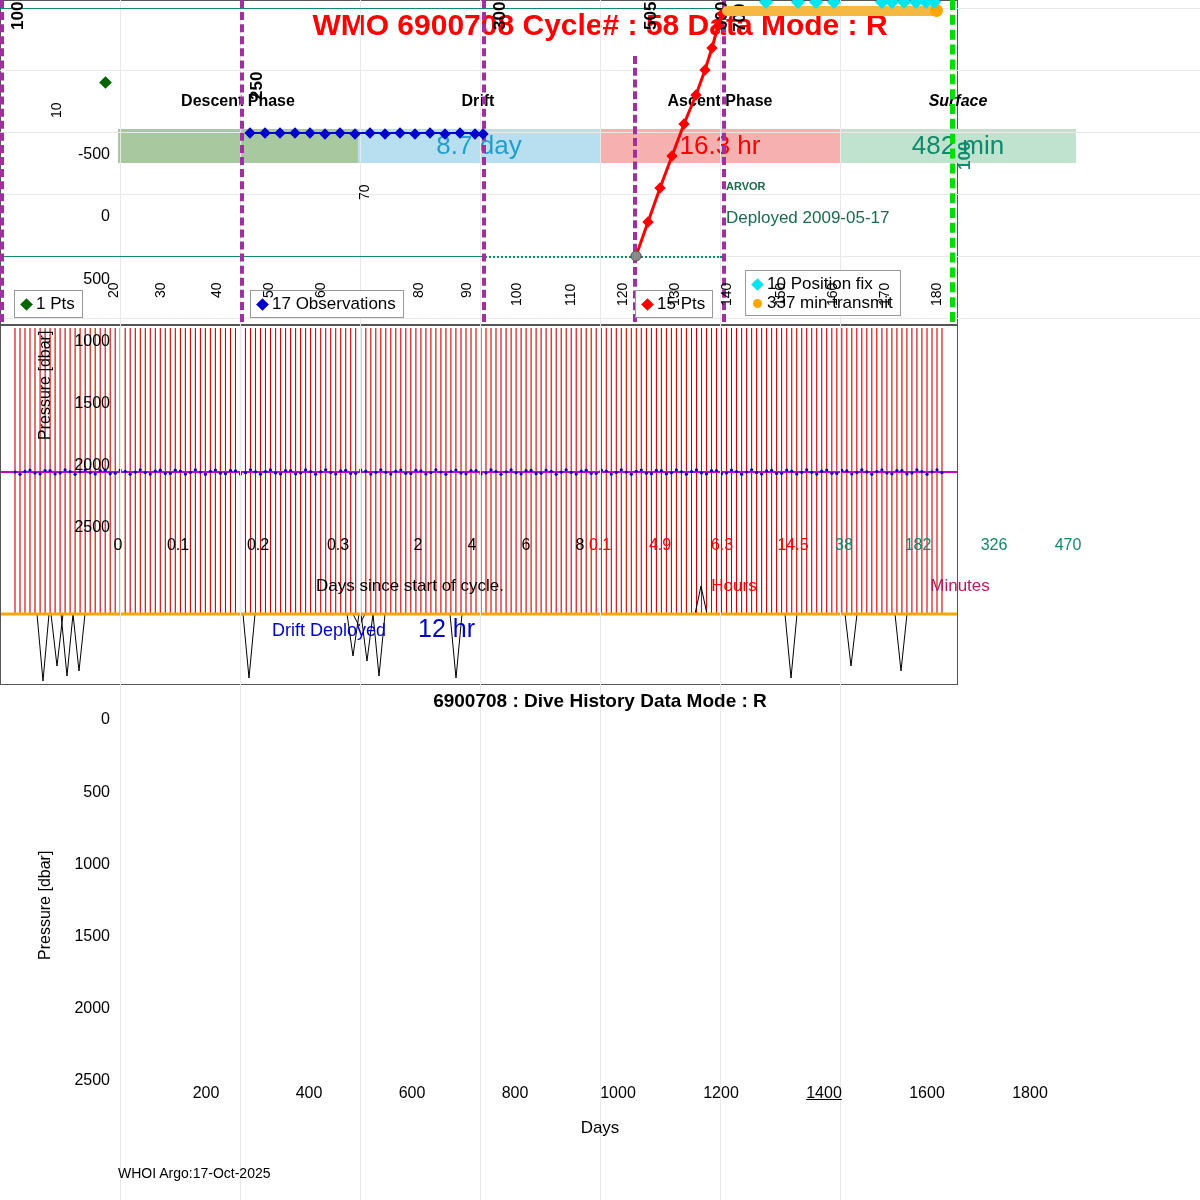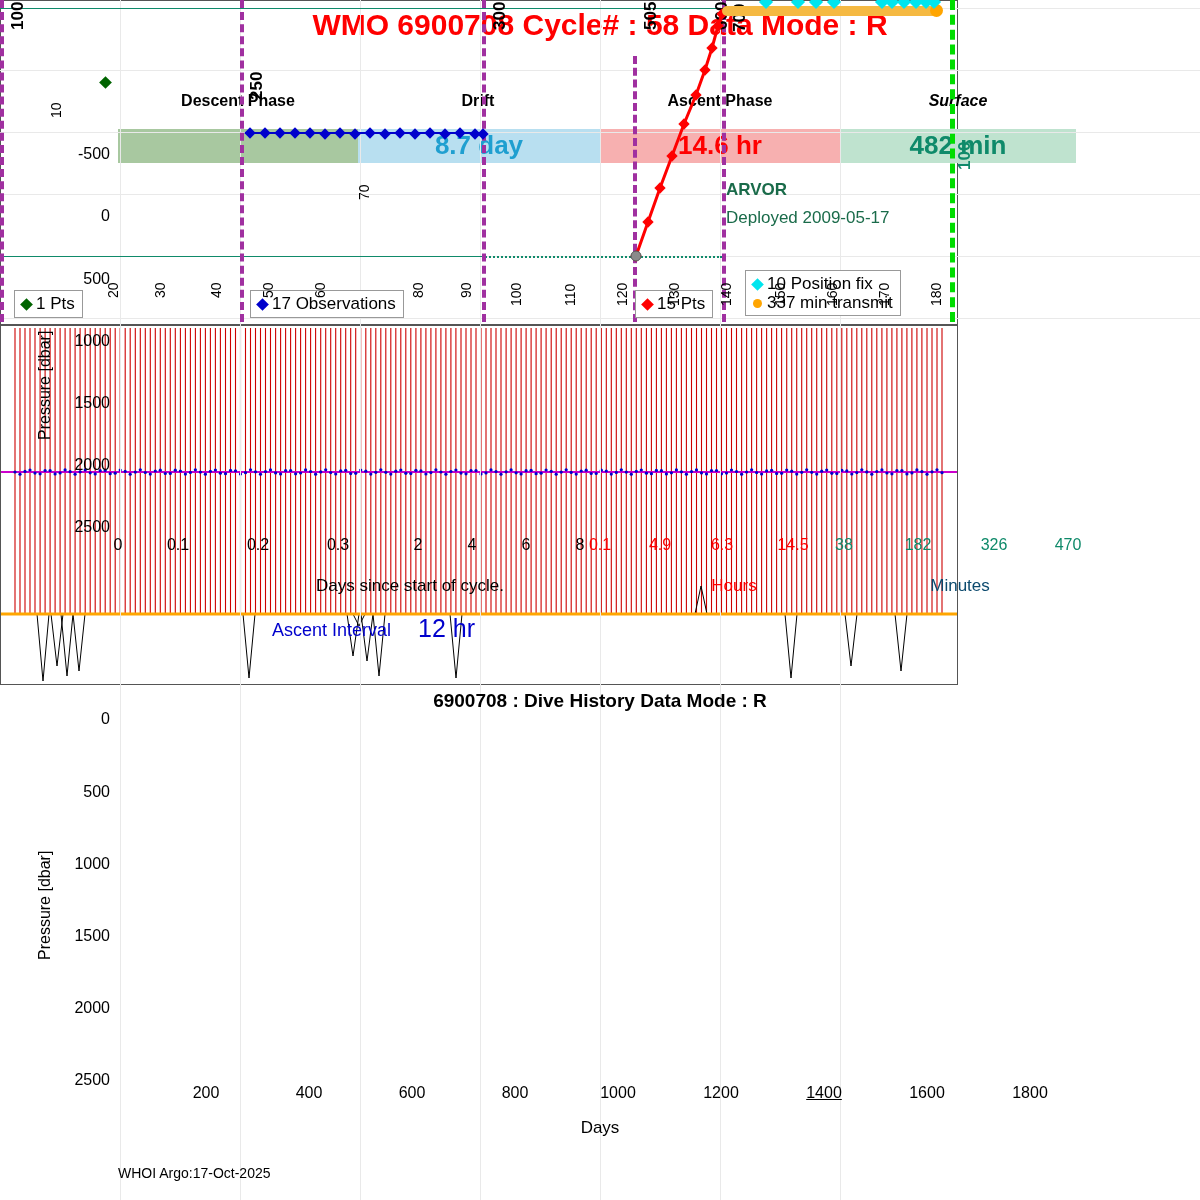--- a/index.html
+++ b/index.html
@@ -7,21 +7,21 @@
   .abs{position:absolute;}
   #title{top:8px;left:0;width:1200px;text-align:center;color:#ff0000;font-size:30px;font-weight:bold;}
 
   
   #top-panel{left:118px;top:205px;width:958px;height:325px;border:1px solid #555;box-sizing:border-box;}
   .gridline-h{position:absolute;left:0;width:100%;height:1px;background:#e9e9e9;}
   .gridline-v{position:absolute;top:0;height:100%;width:1px;background:#e9e9e9;}
 
   .phase-label{position:absolute;font-size:16px;font-weight:bold;color:#000;text-align:center;}
   .phase-bar{position:absolute;height:34px;top:129px;}
-  .phase-val{position:absolute;top:130px;font-size:26px;font-weight:bold;text-align:center;}
+  .phase-val{position:absolute;top:130px;font-size:26px;font-weight:normal;text-align:center;}
 
   .vline{position:absolute;width:4px;border-left:4px dashed #a030a0;}
   .vline-green{position:absolute;width:5px;border-left:5px dashed #00dd00;}
   .rot{position:absolute;font-size:17px;font-weight:bold;transform:rotate(-90deg);transform-origin:left top;white-space:nowrap;}
 
   .axline{position:absolute;height:1px;background:#0f8a6a;}
   .dotline{position:absolute;height:0;border-top:2px dotted #0f8a6a;}
   .ylab{position:absolute;font-size:16px;transform:rotate(-90deg);transform-origin:left top;white-space:nowrap;}
 
   .xtick{position:absolute;font-size:16px;text-align:center;}
@@ -46,21 +46,21 @@
 <div class="phase-label" style="left:358px;top:92px;width:240px;">Drift</div>
 <div class="phase-label" style="left:600px;top:92px;width:240px;">Ascent Phase</div>
 <div class="phase-label" style="left:840px;top:92px;width:236px;font-style:italic;">Surface</div>
 
 <div class="abs phase-bar" style="left:118px;width:240px;background:#a8c8a0;"></div>
 <div class="abs phase-bar" style="left:358px;width:242px;background:#b8dff0;"></div>
 <div class="abs phase-bar" style="left:600px;width:240px;background:#f7b0b0;"></div>
 <div class="abs phase-bar" style="left:840px;width:236px;background:#bfe3cf;"></div>
 
 <div class="abs phase-val" style="left:358px;width:242px;color:#1f9fd0;">8.7 day</div>
-<div class="abs phase-val" style="left:600px;width:240px;color:#ff0000;">14.6 hr</div>
+<div class="abs phase-val" style="left:600px;width:240px;color:#ff0000;">16.3 hr</div>
 <div class="abs phase-val" style="left:840px;width:236px;color:#0f8a6a;">482 min</div>
 
 <div class="ylab" style="left:36px;top:440px;">Pressure [dbar]</div>
 <div class="abs" style="left:48px;top:145px;width:62px;text-align:right;font-size:16px;">-500</div>
 <div class="abs" style="left:48px;top:207px;width:62px;text-align:right;font-size:16px;">0</div>
 <div class="abs" style="left:48px;top:270px;width:62px;text-align:right;font-size:16px;">500</div>
 <div class="abs" style="left:48px;top:332px;width:62px;text-align:right;font-size:16px;">1000</div>
 <div class="abs" style="left:48px;top:394px;width:62px;text-align:right;font-size:16px;">1500</div>
 <div class="abs" style="left:48px;top:456px;width:62px;text-align:right;font-size:16px;">2000</div>
 <div class="abs" style="left:48px;top:518px;width:62px;text-align:right;font-size:16px;">2500</div>
@@ -152,21 +152,21 @@
     <div class="abs" style="left:810px;top:-4px;width:10px;height:10px;background:#00e5ee;transform:rotate(45deg);"></div>
     <div class="abs" style="left:828px;top:-4px;width:10px;height:10px;background:#00e5ee;transform:rotate(45deg);"></div>
     <div class="abs" style="left:876px;top:-4px;width:10px;height:10px;background:#00e5ee;transform:rotate(45deg);"></div>
     <div class="abs" style="left:886px;top:-4px;width:10px;height:10px;background:#00e5ee;transform:rotate(45deg);"></div>
     <div class="abs" style="left:898px;top:-4px;width:10px;height:10px;background:#00e5ee;transform:rotate(45deg);"></div>
     <div class="abs" style="left:910px;top:-4px;width:10px;height:10px;background:#00e5ee;transform:rotate(45deg);"></div>
     <div class="abs" style="left:920px;top:-4px;width:10px;height:10px;background:#00e5ee;transform:rotate(45deg);"></div>
     <div class="abs" style="left:928px;top:-4px;width:10px;height:10px;background:#00e5ee;transform:rotate(45deg);"></div>
   </div>
 
-  <div class="abs" style="left:726px;top:180px;font-size:17px;font-weight:bold;color:#1a6b4a;">ARVOR</div>
+  <div class="abs" style="left:726px;top:180px;font-size:11px;font-weight:bold;color:#1a6b4a;">ARVOR</div>
   <div class="abs" style="left:726px;top:208px;font-size:17px;color:#1a6b4a;">Deployed 2009-05-17</div>
 
   <div class="legbox" style="left:14px;top:290px;">
     <span class="diam" style="background:#006400;"></span><span>1 Pts</span>
   </div>
   <div class="legbox" style="left:250px;top:290px;">
     <span class="diam" style="background:#0000cc;"></span><span>17 Observations</span>
   </div>
   <div class="legbox" style="left:635px;top:290px;">
     <span class="diam" style="background:#ff0000;"></span><span>15 Pts</span>
@@ -191,23 +191,23 @@
 <div class="xtick" style="left:700px;top:536px;width:44px;color:#ff0000;">6.3</div>
 <div class="xtick" style="left:768px;top:536px;width:50px;color:#ff0000;">14.5</div>
 
 <div class="xtick" style="left:824px;top:536px;width:40px;color:#0f8a6a;">38</div>
 <div class="xtick" style="left:896px;top:536px;width:44px;color:#0f8a6a;">182</div>
 <div class="xtick" style="left:972px;top:536px;width:44px;color:#0f8a6a;">326</div>
 <div class="xtick" style="left:1046px;top:536px;width:44px;color:#0f8a6a;">470</div>
 
 <div class="xaxlab" style="left:220px;top:576px;width:380px;color:#000;">Days since start of cycle.</div>
 <div class="xaxlab" style="left:650px;top:576px;width:168px;color:#ff0000;">Hours</div>
-<div class="xaxlab" style="left:880px;top:576px;width:160px;color:#0c4a6e;">Minutes</div>
-
-<div class="abs" style="left:272px;top:620px;font-size:18px;color:#0000cc;">Ascent Interval</div>
+<div class="xaxlab" style="left:880px;top:576px;width:160px;color:#be185d;">Minutes</div>
+
+<div class="abs" style="left:272px;top:620px;font-size:18px;color:#0000cc;">Drift Deployed</div>
 <div class="abs" style="left:418px;top:614px;font-size:25px;color:#0000cc;">12 hr</div>
 
 <div class="abs" id="bot-title">6900708 : Dive History        Data Mode : R</div>
 
 <div class="ylab" style="left:36px;top:960px;">Pressure [dbar]</div>
 <div class="abs" style="left:48px;top:710px;width:62px;text-align:right;font-size:16px;">0</div>
 <div class="abs" style="left:48px;top:783px;width:62px;text-align:right;font-size:16px;">500</div>
 <div class="abs" style="left:48px;top:855px;width:62px;text-align:right;font-size:16px;">1000</div>
 <div class="abs" style="left:48px;top:927px;width:62px;text-align:right;font-size:16px;">1500</div>
 <div class="abs" style="left:48px;top:999px;width:62px;text-align:right;font-size:16px;">2000</div>

